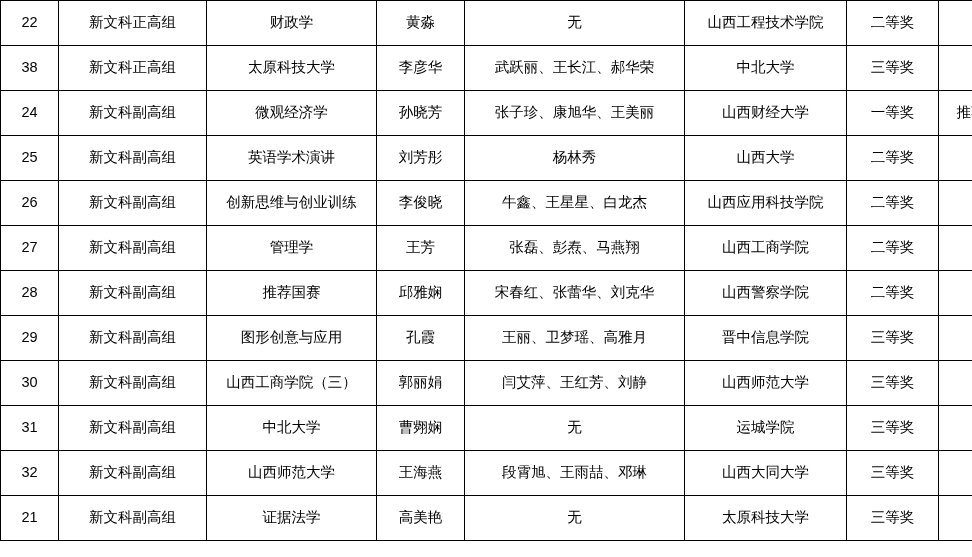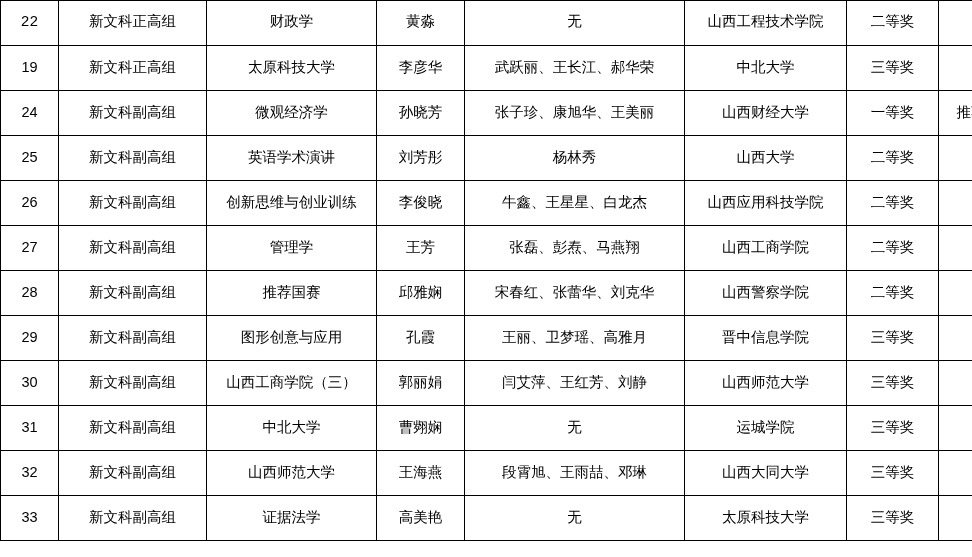--- a/index.html
+++ b/index.html
@@ -34,21 +34,21 @@
     overflow: hidden;
   }
   .col-no      { width: 58px; }
   .col-group   { width: 148px; }
   .col-course  { width: 170px; }
   .col-leader  { width: 88px; }
   .col-members { width: 220px; }
   .col-school  { width: 162px; }
   .col-award   { width: 92px; }
   .col-note    { width: 94px; }
-  tr:first-child td { border-top: 1px solid #000000; font-family: Liberation Mono, monospace; }
+  tr:first-child td { border-top: 1px solid #000000; }
 </style>
 </head>
 <body>
 
 <table id="award-table">
   <colgroup>
     <col class="col-no">
     <col class="col-group">
     <col class="col-course">
     <col class="col-leader">
@@ -62,21 +62,21 @@
       <td>22</td>
       <td>新文科正高组</td>
       <td>财政学</td>
       <td>黄淼</td>
       <td>无</td>
       <td>山西工程技术学院</td>
       <td>二等奖</td>
       <td></td>
     </tr>
     <tr>
-      <td>19</td>
+      <td>38</td>
       <td>新文科正高组</td>
       <td>太原科技大学</td>
       <td>李彦华</td>
       <td>武跃丽、王长江、郝华荣</td>
       <td>中北大学</td>
       <td>三等奖</td>
       <td></td>
     </tr>
     <tr>
       <td>24</td>
@@ -162,21 +162,21 @@
       <td>32</td>
       <td>新文科副高组</td>
       <td>山西师范大学</td>
       <td>王海燕</td>
       <td>段霄旭、王雨喆、邓琳</td>
       <td>山西大同大学</td>
       <td>三等奖</td>
       <td></td>
     </tr>
     <tr>
-      <td>33</td>
+      <td>21</td>
       <td>新文科副高组</td>
       <td>证据法学</td>
       <td>高美艳</td>
       <td>无</td>
       <td>太原科技大学</td>
       <td>三等奖</td>
       <td></td>
     </tr>
   </tbody>
 </table>

